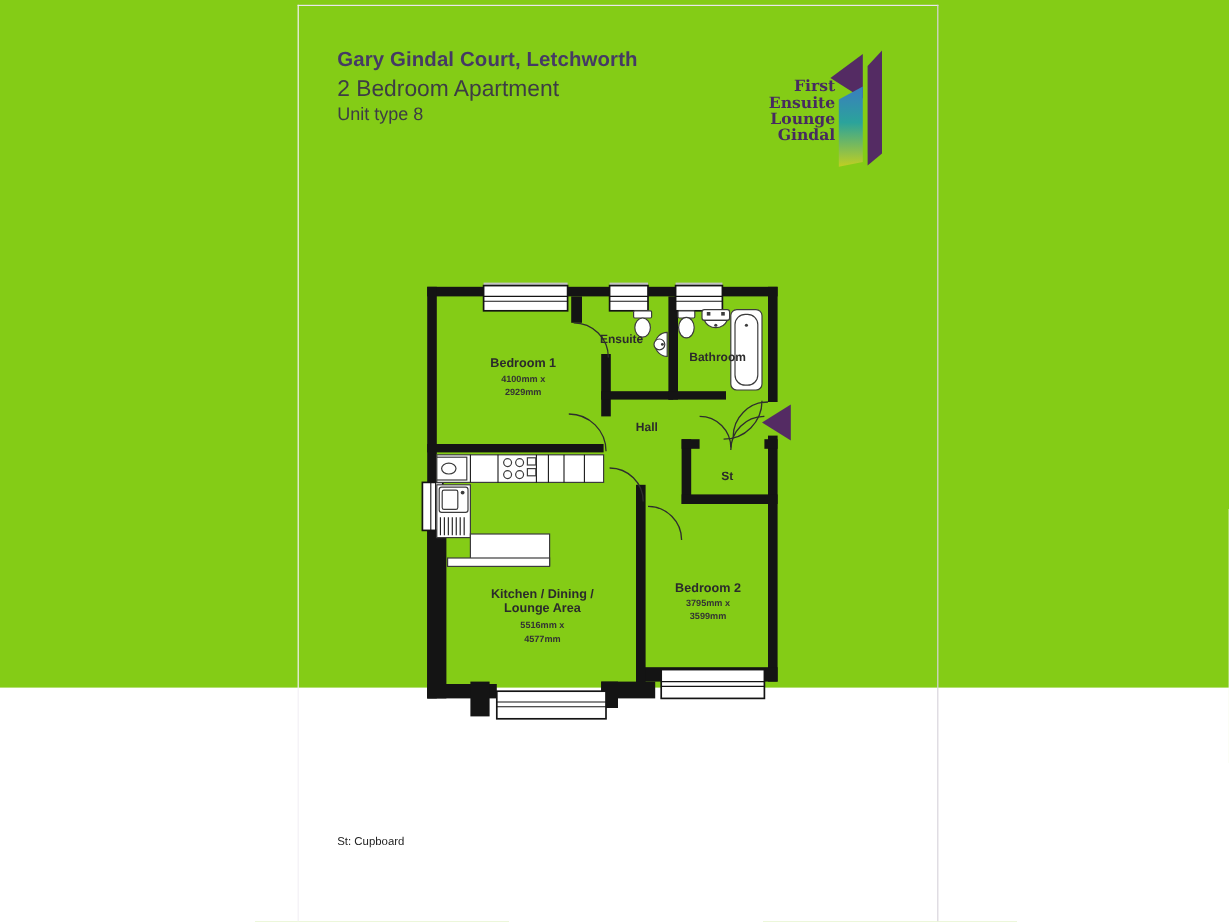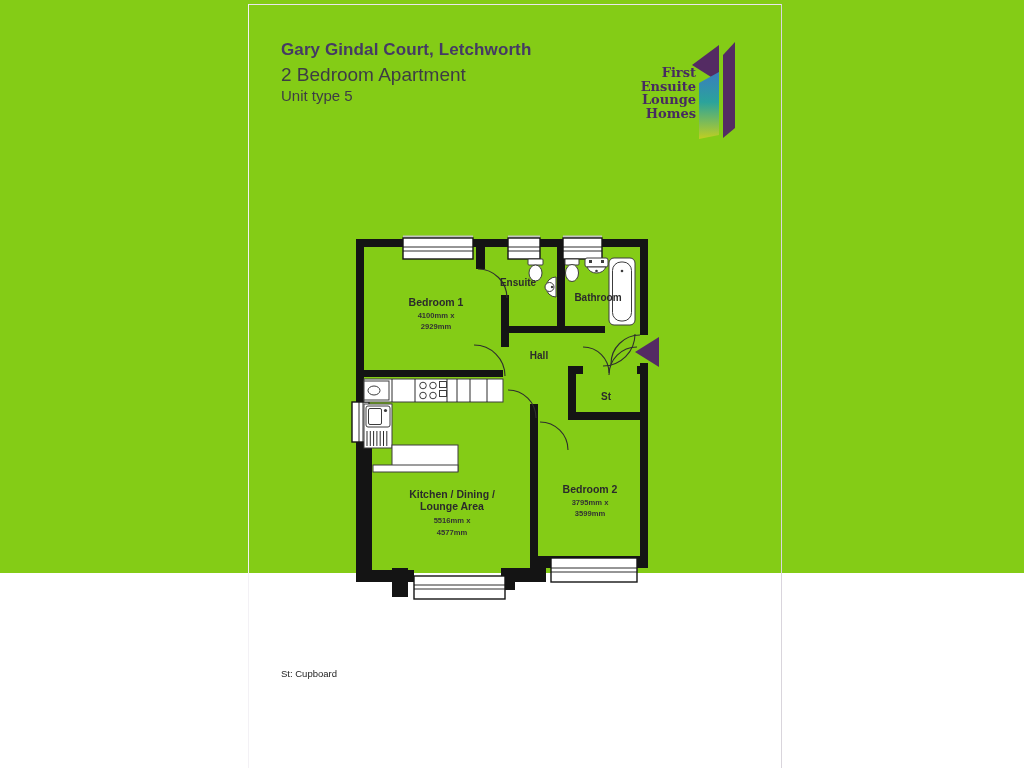--- a/index.html
+++ b/index.html
@@ -6,21 +6,21 @@
   #canvas{position:relative;width:1024px;height:573px;background:#84cc16;font-family:"Liberation Sans",sans-serif;}
   .page-edge-right{position:absolute;left:781px;top:4px;width:1px;height:764px;background:#d9d5dc;}
   .page-edge-top{position:absolute;left:248px;top:4px;width:534px;height:1px;background:#e9e6ec;}
   .page-edge-left{position:absolute;left:248px;top:4px;width:1px;height:764px;background:#f3f1f5;}
   .title{position:absolute;left:281px;top:40px;font-size:17px;font-weight:700;color:#453a64;letter-spacing:.1px;}
   .sub1{position:absolute;left:281px;top:64px;font-size:19px;font-weight:500;color:#3d3d44;}
   .sub2{position:absolute;left:281px;top:87px;font-size:15px;font-weight:500;color:#3d3d44;}
   .logo-text{position:absolute;left:590px;top:54px;width:106px;text-align:right;
     font-family:"DejaVu Serif",serif;font-weight:700;font-size:13px;line-height:13.5px;color:#472b60;margin-top:12px;}
   .logo-mark{position:absolute;left:690px;top:40px;}
-  .footer-legend{position:absolute;left:281px;top:668px;font-size:9.5px;color:#222;text-align:right;}
+  .footer-legend{position:absolute;left:281px;top:696px;font-size:9.5px;color:#222;text-align:right;}
   .footer-note{position:absolute;left:281px;top:716px;font-size:8.5px;color:#222;}
   .plan{position:absolute;left:348px;top:230px;}
   .wall{fill:#141414;stroke:none;}
   .win{fill:#ffffff;stroke:#141414;stroke-width:1.4;}
   .winline{stroke:#141414;stroke-width:0.9;}
   .wincap{fill:#c4c4c4;}
   .fix{fill:#ffffff;stroke:#3c3c3c;stroke-width:1;}
   .fixd{fill:#3c3c3c;stroke:none;}
   .door{fill:none;stroke:#2e2e2e;stroke-width:1.1;}
   .room-big{font-family:"Liberation Sans",sans-serif;font-size:10.5px;font-weight:700;fill:#2b2b2b;text-anchor:middle;}
@@ -30,27 +30,27 @@
 </head>
 <body>
 
 <div id="canvas">
   <div class="page-edge-top"></div>
   <div class="page-edge-left"></div>
   <div class="page-edge-right"></div>
 
   <div class="title">Gary Gindal Court, Letchworth</div>
   <div class="sub1">2 Bedroom Apartment</div>
-  <div class="sub2">Unit type 5</div>
+  <div class="sub2">Unit type 8</div>
 
   <div class="logo-text">
     <div>First</div>
     <div>Ensuite</div>
     <div>Lounge</div>
-    <div>Homes</div>
+    <div>Gindal</div>
   </div>
 
   <svg class="logo-mark" width="50" height="105" viewBox="0 0 50 105">
     <defs>
       <linearGradient id="logograd" x1="0" y1="0" x2="0" y2="1">
         <stop offset="0" stop-color="#3a7dbf"></stop>
         <stop offset="0.45" stop-color="#2ba39b"></stop>
         <stop offset="1" stop-color="#c0cf21"></stop>
       </linearGradient>
     </defs>

